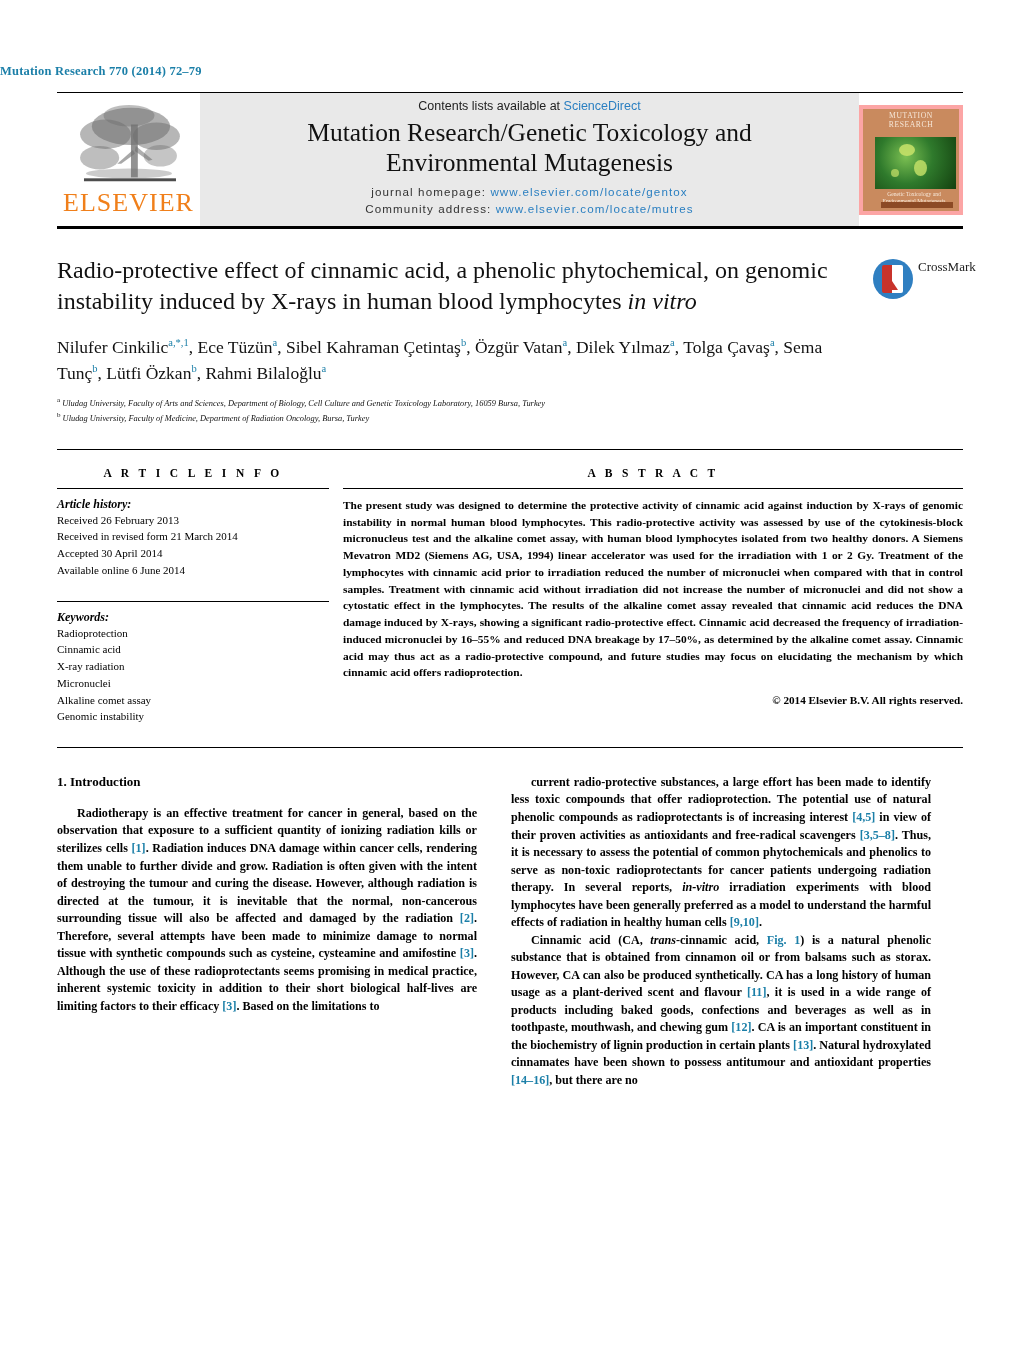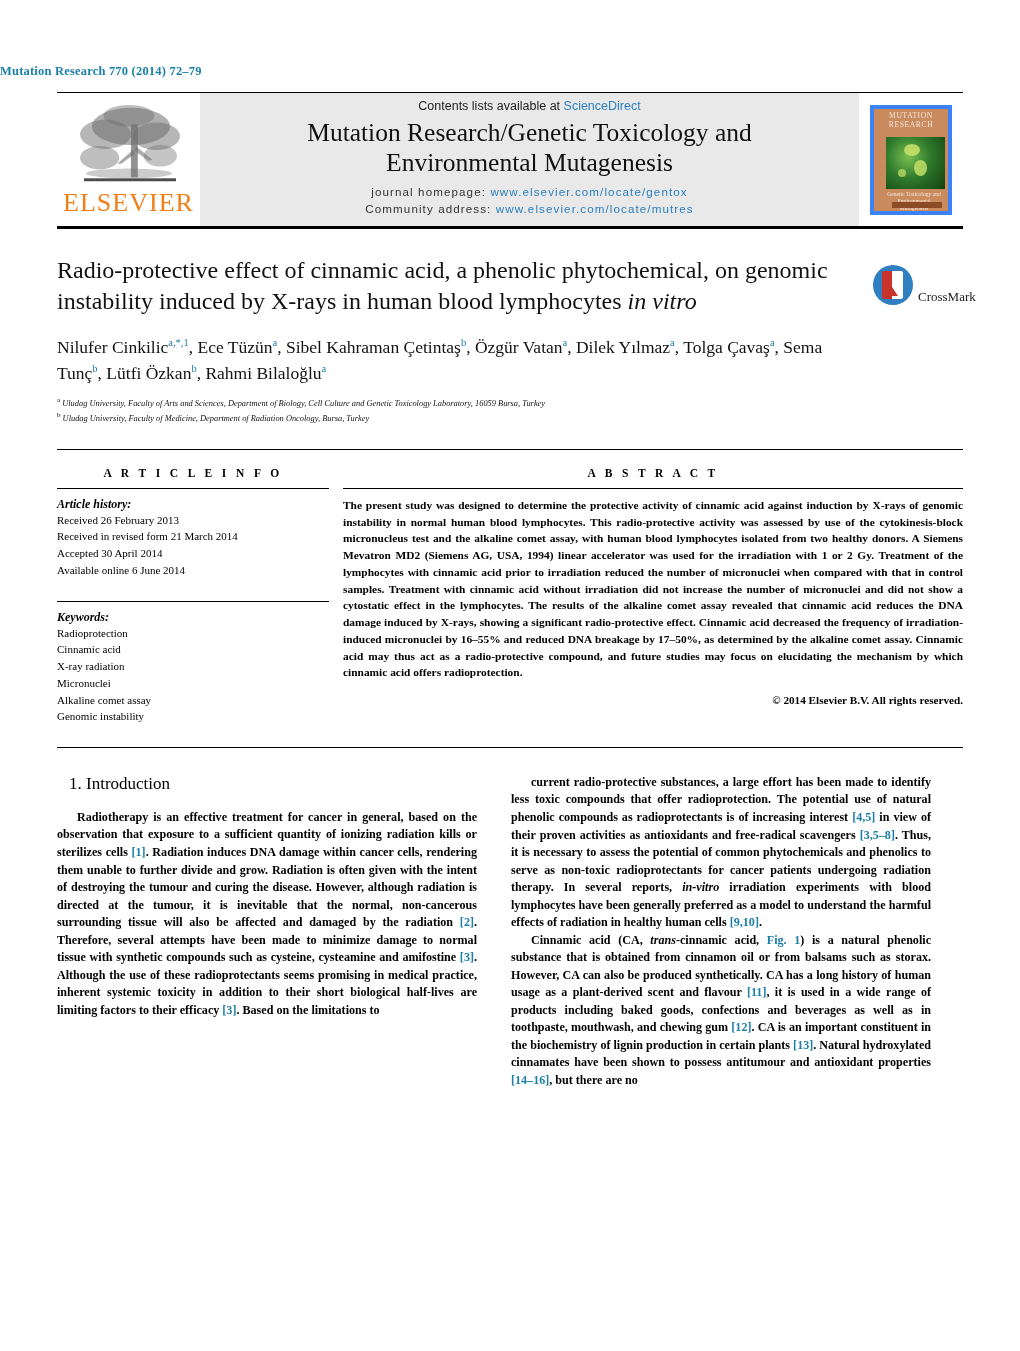--- a/index.html
+++ b/index.html
@@ -30,21 +30,21 @@
      align-items:center; justify-content:center; padding:4px 0 6px; }
   .contents-line { font-family:"Liberation Sans", sans-serif; font-size:12.5px; color:#222; }
   .contents-line .sd { color:#2a7fc1; }
   .journal-title { font-family:"Liberation Serif", serif; font-size:25.5px;
      line-height:1.16; text-align:center; margin:5px 0 7px; color:#111; }
   .homepage-line { font-family:"Liberation Sans", sans-serif; font-size:11.6px;
      letter-spacing:1.1px; color:#333; line-height:1.45; }
   .homepage-line a, .homepage-line .url { color:#2a7fc1; text-decoration:none; }
   .cover-box { width:104px; flex:none; background:#fff; display:flex;
      align-items:center; justify-content:center; }
-  .cover { width:82px; height:110px; background:#3b82f6; padding:4px;
+  .cover { width:104px; height:110px; background:#fca5a5; padding:4px;
      box-sizing:border-box; position:relative; }
   .cover-inner { width:100%; height:100%; background:#c98a5e; position:relative; overflow:hidden; }
   .cover-top { position:absolute; top:2px; left:3px; right:3px; height:24px; }
   .cover-ttl { font-family:"Liberation Serif", serif; font-size:7.6px; color:#f6e7d8;
      letter-spacing:.6px; line-height:1.25; text-align:center; }
   .cover-img { position:absolute; top:28px; left:12px; right:3px; height:52px;
      background:radial-gradient(circle at 38% 38%, #7bbf52 0%, #2f7a2c 45%, #13400f 100%); }
   .blob { position:absolute; background:#c9e36a; border-radius:50%; }
   .cover-sub { position:absolute; top:82px; left:10px; right:4px;
      font-size:5.6px; color:#f6e7d8; line-height:1.3; text-align:center;
@@ -54,21 +54,21 @@
   .masthead-rule { margin:0 57px; border-top:3px solid #000; }
 
   
   .title-block { margin:26px 57px 0 57px; position:relative; }
   h1.article-title {
     font-family:"Liberation Serif", serif; font-weight:normal;
     font-size:24px; line-height:1.30; margin:0; width:790px; color:#111;
   }
   h1.article-title .ital { font-style:italic; }
   .crossmark { position:absolute; right:-2px; top:4px; width:92px; height:46px;
-     display:flex; align-items:flex-end; gap:5px; }
+     display:flex; align-items:flex-start; gap:5px; }
   .cm-badge { width:40px; height:40px; border-radius:50%;
      background:#2f7fc1; position:relative; flex:none; }
   .cm-badge::before { content:""; position:absolute; left:9px; top:6px;
      width:10px; height:28px; background:#c8332b; border-radius:2px 0 0 2px; }
   .cm-badge::after { content:""; position:absolute; left:19px; top:6px;
      width:11px; height:28px; background:#fff; border-radius:0 2px 2px 0; }
   .cm-arrow { position:absolute; left:13px; top:22px; width:0; height:0;
      border-left:6px solid transparent; border-right:6px solid transparent;
      border-bottom:9px solid #c8332b; z-index:3; }
   .cm-label { font-family:"Liberation Serif", serif; font-size:13px; color:#222; }
@@ -94,21 +94,21 @@
   .kw-block { margin-top:22px; }
   .abs-text { font-size:11.4px; line-height:1.47; text-align:justify; font-weight:bold; }
   .abs-copy { text-align:right; font-size:11.2px; margin-top:13px; font-weight:bold; }
 
   .bottom-rule { margin:22px 57px 0 57px; border-top:1.6px solid #000; }
 
   
   .body-cols { display:flex; margin:26px 57px 0 57px; }
   .bcol { width:420px; }
   .bcol.right { margin-left:34px; }
-  h2.sec { font-size:17px; font-weight:normal; margin:0 0 15px 12px;
+  h2.sec { font-size:13px; font-weight:bold; margin:0 0 15px 0;
      font-family:"Liberation Serif", serif; }
   p.body { font-size:12.1px; line-height:1.45; text-align:justify;
      margin:0; text-indent:20px; font-weight:bold; }
   p.body + p.body { margin-top:0; }
   .ref { color:#1b7fa8; }
   .ital { font-style:italic; }
 
   
   .foot-wrap { position:absolute; left:57px; top:1148px; width:420px; }
   .foot-rule { border-top:1.1px solid #000; width:118px; }

